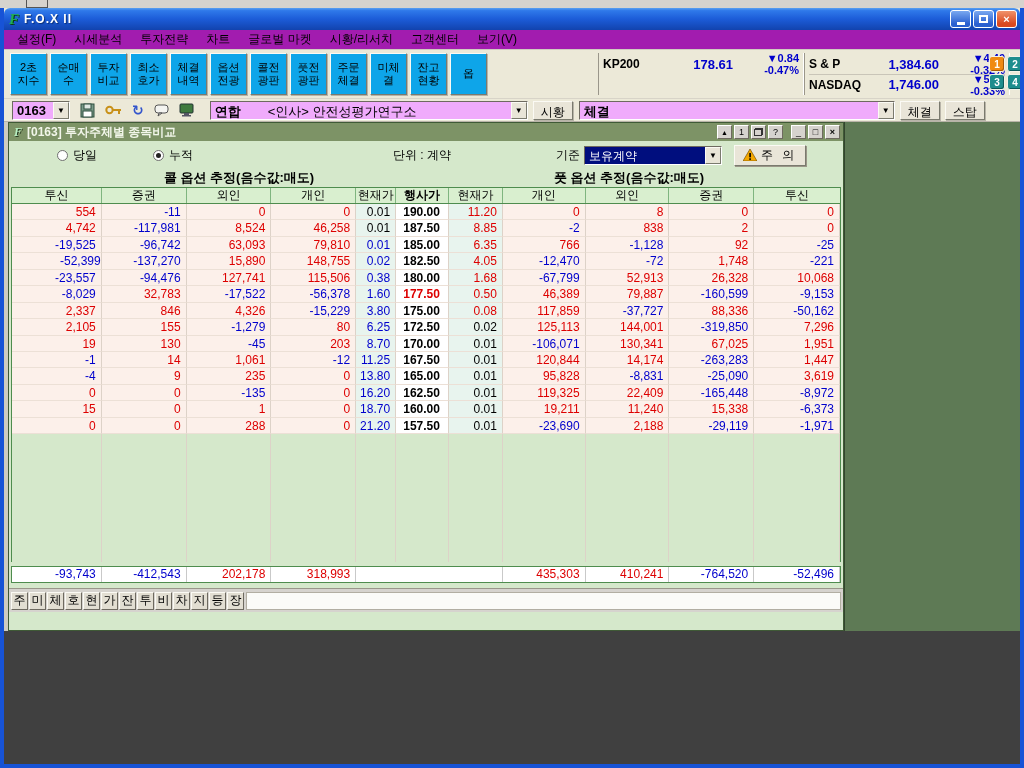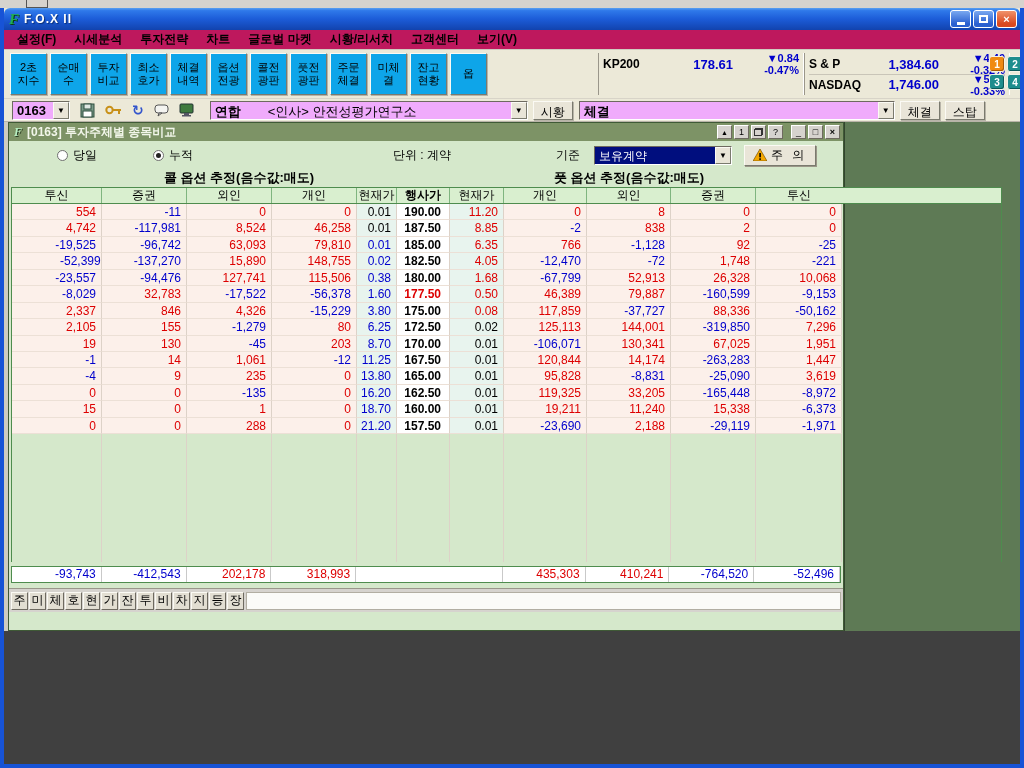--- a/index.html
+++ b/index.html
@@ -21,22 +21,22 @@
     font-size:15px; margin-right:5px; text-shadow:1px 1px 0 #083a14; }
   .app-title { color:#fff; font-weight:bold; font-size:12px; letter-spacing:1px;
     text-shadow:1px 1px 1px #0a2f77; flex:1; }
   .winbtn { width:21px; height:18px; margin-left:2px; border-radius:3px; border:1px solid #fff;
     display:flex; align-items:center; justify-content:center; color:#fff; font-size:11px; font-weight:bold;
     background:linear-gradient(180deg,#7aa8f0,#2a5fd0 80%); }
   .winbtn.close { background:linear-gradient(180deg,#f0926a,#d9481f 80%); }
   .glyph-min { width:8px; height:3px; background:#fff; margin-top:8px; }
   .glyph-max { width:9px; height:8px; border:2px solid #fff; }
 
-  .menubar { height:20px; flex:0 0 20px; display:flex; align-items:center; background:#be185d;
-    border-bottom:1px solid #cfccc0; font-size:12px; padding-left:4px;font-weight:bold; }
+  .menubar { height:20px; flex:0 0 20px; display:flex; align-items:center; background:#a21caf;
+    border-bottom:1px solid #cfccc0; font-size:12px; padding-left:4px; }
   .menu-item { padding:2px 9px; color:#000; }
 
   
   .toolbar1 { height:49px; flex:0 0 49px; display:flex; align-items:center; background:#ece9d8;
     padding-left:6px; border-bottom:1px solid #d8d4c8; position:relative; }
   .tbtn { width:37px; height:42px; margin-right:3px; background:#0ea5e9; font-size:11px; line-height:13px;
     text-align:center; color:#000; padding-top:7px;
     border:1px solid; border-color:#fbfaf4 #7a7a6e #7a7a6e #fbfaf4; box-shadow:1px 1px 0 #b8b4a8; }
   .tbtn.single { padding-top:13px; }
   .idx-wrap { margin-left:auto; display:flex; margin-right:10px; }
@@ -88,31 +88,31 @@
   .ico-restore::before { content:""; position:absolute; top:0; right:0; width:6px; height:5px; border:1px solid #333; }
   .ico-restore::after { content:""; position:absolute; bottom:0; left:0; width:6px; height:5px; border:1px solid #333; background:#d6d3ce; }
 
   .p-controls { height:28px; flex:0 0 28px; display:flex; align-items:center; font-size:12px; color:#000; }
   .radio { width:11px; height:11px; border-radius:50%; background:#fff; border:1px solid #707070;
     display:inline-flex; align-items:center; justify-content:center; margin-right:5px; }
   .radio.sel::after { content:""; width:5px; height:5px; border-radius:50%; background:#222; }
   .radio-wrap { display:flex; align-items:center; }
   .unit-text { margin-left:200px; }
   .basis-label { margin-left:105px; }
-  .basis-combo { margin-left:14px; width:138px; }
+  .basis-combo { margin-left:4px; width:138px; }
   .basis-combo .cfield { flex:1; background:#000e7e; color:#fff; font-weight:normal; font-size:12px; }
   .warn-btn { margin-left:12px; height:21px; display:flex; align-items:center; padding:0 8px; background:#e9e5d8;
     border:1px solid; border-color:#fbfaf4 #7a7a6e #7a7a6e #fbfaf4; box-shadow:1px 1px 0 #9a9688; font-size:12px; letter-spacing:3px; }
   .warn-btn svg { margin-right:4px; }
 
   .section-headers { height:18px; flex:0 0 18px; display:flex; font-size:13px; font-weight:bold; color:#000; }
   .sec-call { width:460px; text-align:center; }
   .sec-put  { width:320px; text-align:center; }
 
-  .grid { margin-left:2px; width:991px; display:flex; flex-direction:column; flex:0 0 375px; }
+  .grid { margin-left:2px; width:830px; display:flex; flex-direction:column; flex:0 0 375px; }
   .g-header { display:flex; height:17px; border:1px solid #4e8c4e; background:#d9efcf; }
   .g-header .hc { font-size:12px; text-align:center; line-height:15px; border-right:1px solid #7fb57f; color:#000; }
   .g-header .hc:last-child { border-right:none; }
   .g-rows { display:flex; flex-direction:column; border-left:1px solid #4e8c4e; border-right:1px solid #4e8c4e; }
   .g-row { display:flex; height:16.45px; }
   .g-row .dc { font-size:12px; line-height:16px; text-align:right; padding-right:5px;
     border-right:1px solid #ddd2c8; border-bottom:1px solid #ece0d6; white-space:nowrap; overflow:hidden; }
   .dc.bg-pink { background:#fcf0ea; }
   .dc.bg-mint { background:#e8f4ee; }
   .dc.bg-strike { background:#fff; font-weight:bold; padding-right:8px; }
@@ -458,21 +458,21 @@
             </div>
             <div class="g-row">
               <span class="dc bg-pink" style="width: 90px; color: rgb(221, 0, 0);">0</span>
               <span class="dc bg-pink" style="width: 85px; color: rgb(221, 0, 0);">0</span>
               <span class="dc bg-pink" style="width: 85px; color: rgb(0, 0, 204);">-135</span>
               <span class="dc bg-pink" style="width: 85px; color: rgb(221, 0, 0);">0</span>
               <span class="dc bg-mint" style="width: 40px; color: rgb(0, 0, 204);">16.20</span>
               <span class="dc bg-strike" style="width: 53px; color: rgb(0, 0, 0);">162.50</span>
               <span class="dc bg-mint" style="width: 54px; color: rgb(0, 0, 0);">0.01</span>
               <span class="dc bg-pink" style="width: 83px; color: rgb(221, 0, 0);">119,325</span>
-              <span class="dc bg-pink" style="width: 84px; color: rgb(221, 0, 0);">33,205</span>
+              <span class="dc bg-pink" style="width: 84px; color: rgb(221, 0, 0);">22,409</span>
               <span class="dc bg-pink" style="width: 85px; color: rgb(0, 0, 204);">-165,448</span>
               <span class="dc bg-pink" style="width: 86px; color: rgb(0, 0, 204);">-8,972</span>
             </div>
             <div class="g-row">
               <span class="dc bg-pink" style="width: 90px; color: rgb(221, 0, 0);">15</span>
               <span class="dc bg-pink" style="width: 85px; color: rgb(221, 0, 0);">0</span>
               <span class="dc bg-pink" style="width: 85px; color: rgb(221, 0, 0);">1</span>
               <span class="dc bg-pink" style="width: 85px; color: rgb(221, 0, 0);">0</span>
               <span class="dc bg-mint" style="width: 40px; color: rgb(0, 0, 204);">18.70</span>
               <span class="dc bg-strike" style="width: 53px; color: rgb(0, 0, 0);">160.00</span>

